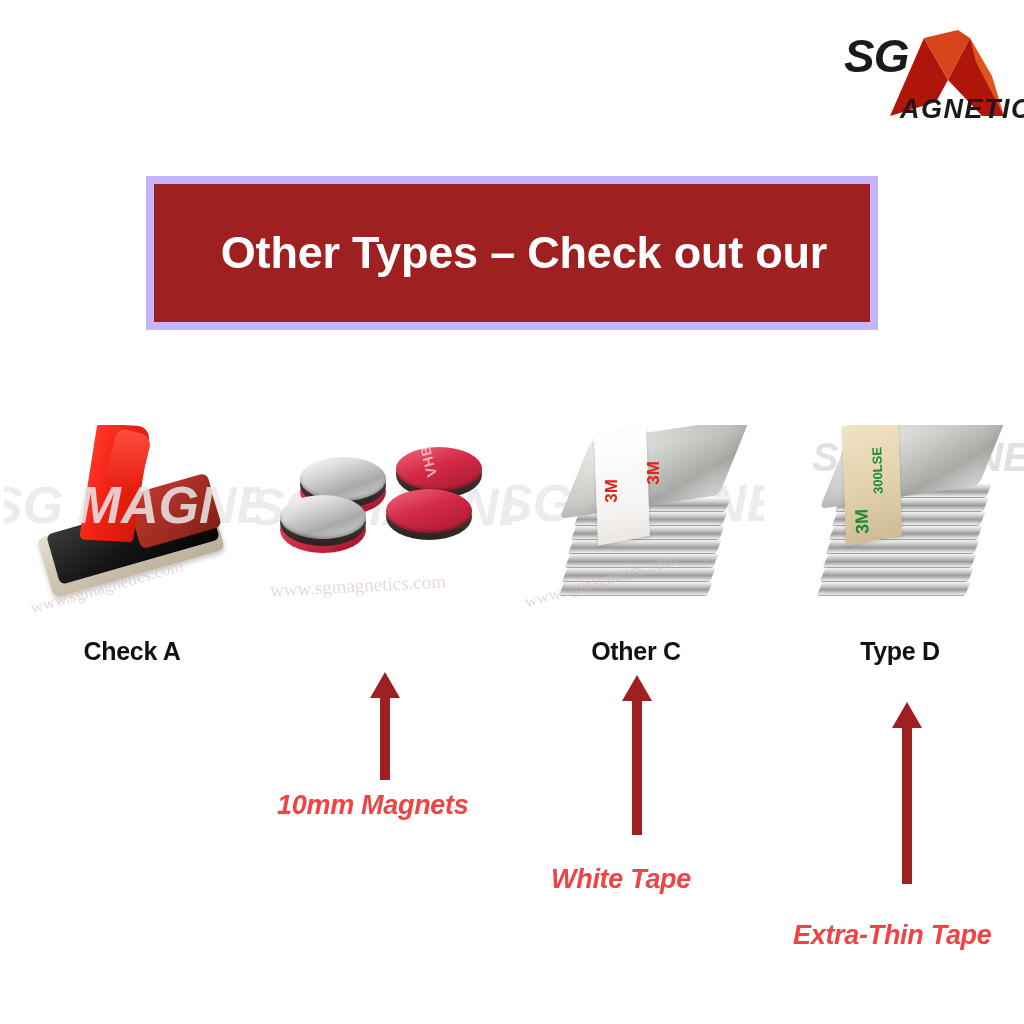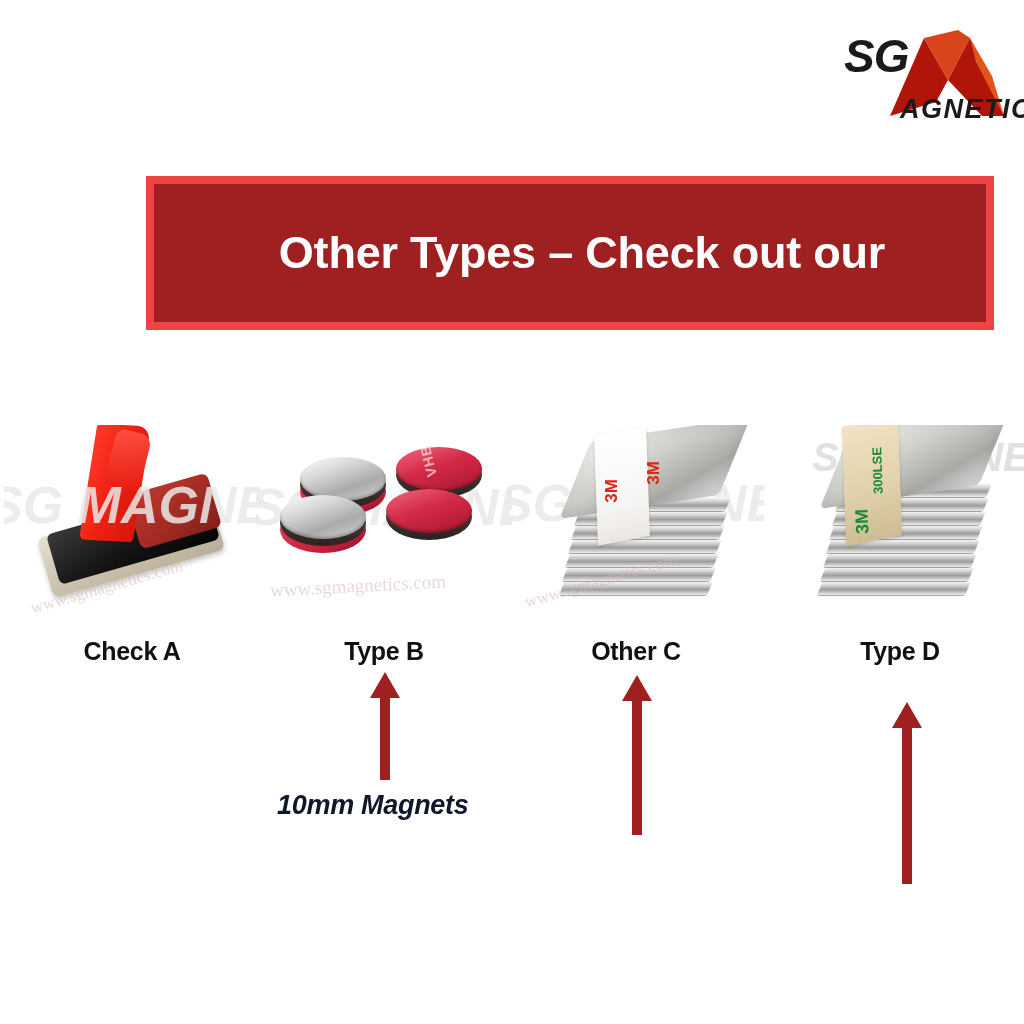--- a/index.html
+++ b/index.html
@@ -24,24 +24,24 @@
     width: 196px;
     height: 104px;
   }
   #logo svg { display:block; width:100%; height:100%; }
 
   
   #banner {
     position: absolute;
     left: 146px;
     top: 176px;
-    width: 848px;
+    width: 732px;
     height: 154px;
     background: #9e2020;
-    border: 8px solid #ef4444;
+    border: 8px solid #c4b5fd;
     box-sizing: border-box;
     display: flex;
     align-items: center;
     justify-content: center;
     text-align: center;
     padding-left: 24px;
   }
   #banner-text {
     color: #ffffff;
     font-size: 45px;
@@ -230,21 +230,21 @@
   
   .arrow { position: absolute; }
   .arrow svg { display:block; }
 
   
   .annot {
     position: absolute;
     font-size: 27px;
     font-weight: bold;
     font-style: italic;
-    color: #0f172a;
+    color: #ef4444;
     white-space: nowrap;
     letter-spacing: -0.3px;
   }
 </style>
 </head>
 <body>
 
 <div id="page">
 
   <div id="logo">
@@ -305,21 +305,20 @@
         <div class="top"></div>
       </div>
 
       <div class="disc red" style="left:130px; top:64px;">
         <div class="edge"></div>
         <div class="top"></div>
       </div>
 
       <div class="wm" style="left:14px; top:150px; font-size:19px; transform:rotate(-3deg);">www.sgmagnetics.com</div>
     </div>
-    <div class="type-label">Type B</div>
   </div>
 
   <div class="product" id="prod-c">
     <div class="photo">
       <div class="wm-big" style="left:-10px; top:48px;">SG MAGNETICS</div>
 
       <div class="stack" style="left:30px; top:8px;">
         <div class="slab" style="left:24px; top:148px;"></div>
         <div class="slab" style="left:27px; top:134px;"></div>
         <div class="slab" style="left:30px; top:120px;"></div>
@@ -372,14 +371,16 @@
     </svg>
   </div>
 
   <div class="arrow" style="left:890px; top:702px;">
     <svg width="34" height="182" viewBox="0 0 34 182" xmlns="http://www.w3.org/2000/svg">
       <polygon points="17,0 32,26 22,26 22,182 12,182 12,26 2,26" fill="#9e2020"></polygon>
     </svg>
   </div>
 
   <div class="annot" style="left:277px; top:790px;">10mm Magnets</div>
+  <div class="annot" style="left:551px; top:864px;">White Tape</div>
+  <div class="annot" style="left:793px; top:920px;">Extra-Thin Tape</div>
 
 </div>
 
 </body></html>

